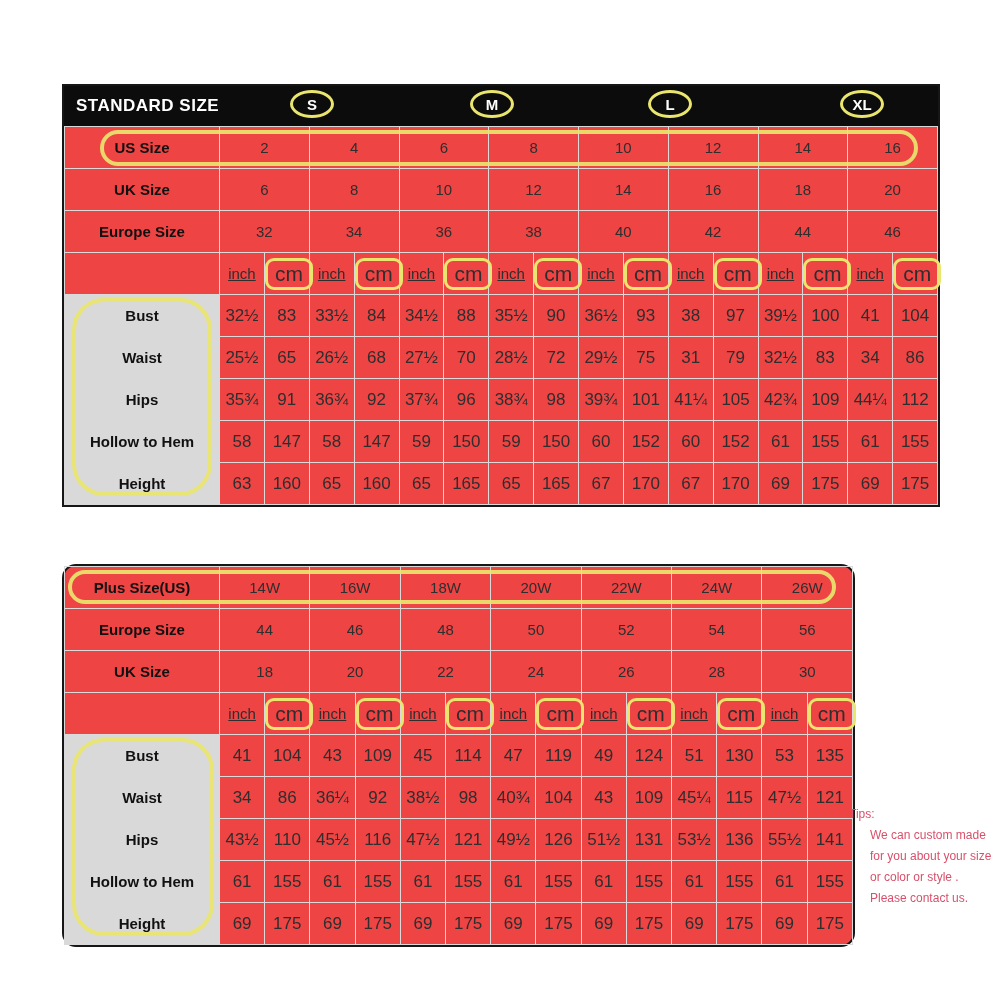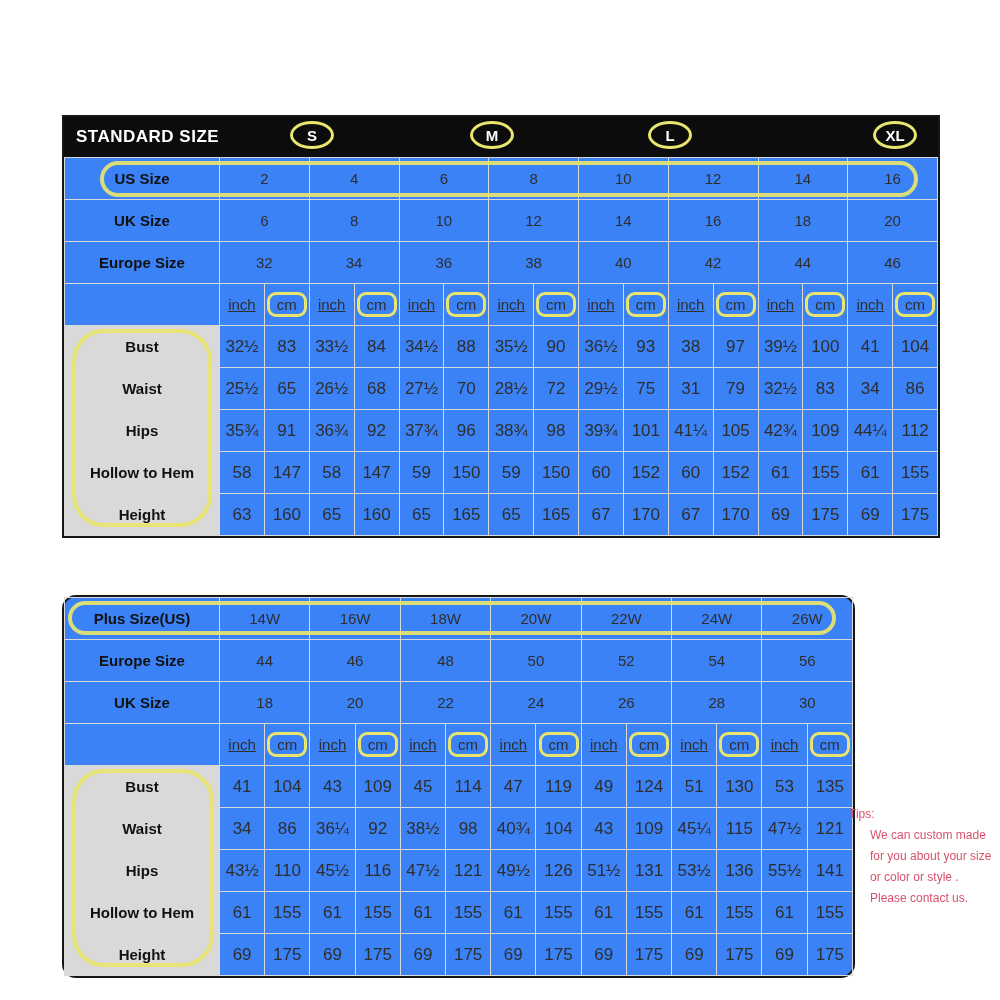--- a/index.html
+++ b/index.html
@@ -1,35 +1,35 @@
 <!DOCTYPE html>
 <html><head>
 <meta charset="utf-8">
 <style>
   html,body{margin:0;padding:0;background:#ffffff;font-family:"Liberation Sans",sans-serif;}
   .page{position:relative;width:1000px;height:1000px;background:#ffffff;overflow:hidden;}
 
-  .twrap{position:absolute;border:2px solid #161616;box-sizing:border-box;background:#3b82f6;margin-top:31px;}
+  .twrap{position:absolute;border:2px solid #161616;box-sizing:border-box;background:#ef4444;}
   .t1{left:62px;top:84px;width:878px;}
   .t2{left:62px;top:564px;width:793px;border-radius:14px;}
 
   .black-bar{height:40px;background:#0c0c0c;position:relative;display:flex;align-items:center;}
   .black-bar .bar-title{color:#ffffff;font-weight:bold;font-size:17px;padding-left:12px;letter-spacing:.5px;}
   .oval{position:absolute;top:4px;width:44px;height:28px;display:flex;align-items:center;justify-content:center;
         color:#fff;font-weight:bold;font-size:15px;border:3px solid #e9e56e;border-radius:50%;box-sizing:border-box;}
-  .oval-s{left:226px;}.oval-m{left:406px;}.oval-l{left:584px;}.oval-xl{left:809px;}
+  .oval-s{left:226px;}.oval-m{left:406px;}.oval-l{left:584px;}.oval-xl{left:776px;}
 
   table{border-collapse:collapse;table-layout:fixed;width:100%;}
   col.col-label{width:155px;}
   td{border:1px solid #d9d9d9;text-align:center;vertical-align:middle;height:41px;padding:0;color:#2e2e2e;}
   .row-label{font-weight:bold;font-size:15px;color:#111;}
   .meas-label{background:#d9d9d9;}
   .hdr-val{font-size:15px;}
   .unit-cell{font-size:15px;text-decoration:underline;}
-  .cm-box{display:inline-block;border:3px solid #e9e56e;border-radius:9px;padding:1px 7px;font-size:15px;}
+  .cm-box{display:inline-block;border:3px solid #e9e56e;border-radius:9px;padding:1px 7px;font-size:21px;}
   .meas-val{font-size:17px;}
 
   .hl{position:absolute;border:4px solid rgba(233,229,110,.92);pointer-events:none;box-sizing:border-box;}
   .hl-us{left:36px;top:44px;width:818px;height:36px;border-radius:18px;}
   .hl-lab1{left:8px;top:212px;width:140px;height:198px;border-radius:32px;}
   .hl-plus{left:4px;top:4px;width:768px;height:34px;border-radius:17px;}
   .hl-lab2{left:8px;top:172px;width:142px;height:198px;border-radius:32px;}
 
   .tips{position:absolute;left:849px;top:804px;color:#d8506a;font-size:12px;line-height:21px;width:150px;}
   .tips .t-line{padding-left:5px;white-space:nowrap;margin-left:16px;}

